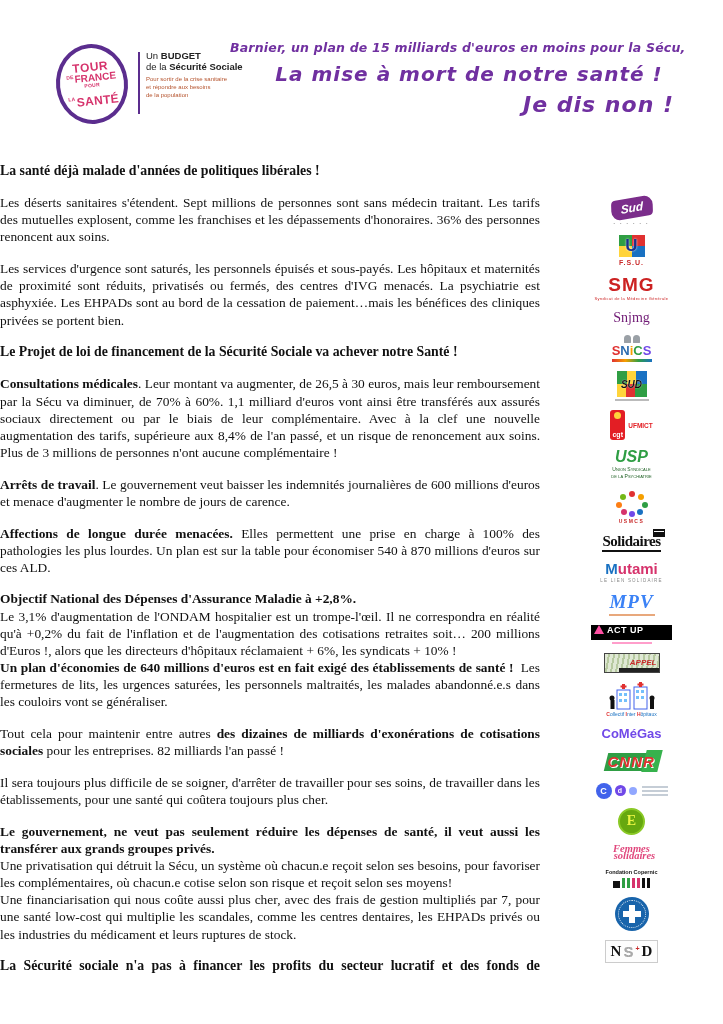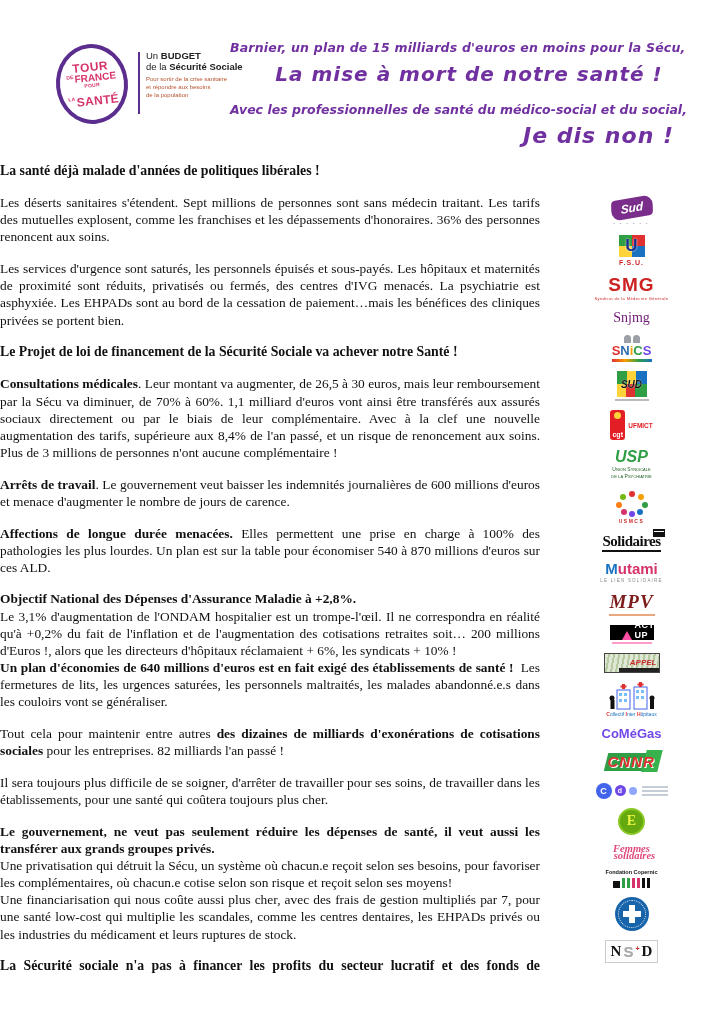--- a/index.html
+++ b/index.html
@@ -86,24 +86,24 @@
   .lg-usmcs svg { display:block; }
   .lg-usmcs .sub { color:#c92a2a; font-size:5px; font-weight:bold; letter-spacing:1.5px; margin-top:1px; }
   .lg-solidaires { position:relative; }
   .lg-solidaires .t { font-weight:900; font-size:15px; color:#111; letter-spacing:-.5px;
     border-bottom:2px solid #111; line-height:1.1; font-family:"Liberation Serif",serif;}
   .lg-solidaires .box { position:absolute; top:-4px; right:-4px; width:12px; height:8px; background:#111; }
   .lg-solidaires .box::after { content:""; display:block; margin:2px 1px; height:1px; background:#fff; }
   .lg-mutami .t { font-weight:bold; font-size:15px; line-height:1; }
   .lg-mutami .t .m { color:#1971c2; } .lg-mutami .t .rest { color:#d6336c; }
   .lg-mutami .sub { font-size:4.5px; color:#888; letter-spacing:1.2px; margin-top:2px; }
-  .lg-mpv .t { color:#7f1d1d; font-style:italic; font-weight:bold; font-size:19px; line-height:1;
+  .lg-mpv .t { color:#3b82f6; font-style:italic; font-weight:bold; font-size:19px; line-height:1;
     font-family:"Liberation Serif",serif; letter-spacing:1px;}
   .lg-mpv .sub { width:46px; height:2px; background:#e8a87c; margin-top:3px; }
-  .lg-actup .box { width:44px; height:15px; background:#000; display:flex; align-items:flex-end; gap:3px; padding-left:12px; }
+  .lg-actup .box { width:81px; height:15px; background:#000; display:flex; align-items:flex-start; gap:3px; padding-left:3px; }
   .lg-actup .tri { width:0; height:0; border-left:5px solid transparent; border-right:5px solid transparent;
     border-bottom:9px solid #ff4fa3; }
   .lg-actup .t { color:#fff; font-weight:900; font-size:9px; letter-spacing:.5px; }
   .lg-actup .sub { width:40px; height:2px; background:#ff9ecb; margin-top:2px; }
   .lg-appel .box { position:relative; width:56px; height:20px; border:1px solid #444;
     background:repeating-linear-gradient(100deg,#dfe8d4 0 3px,#b7c9a0 3px 5px); }
   .lg-appel .t { position:absolute; right:2px; top:4px; color:#c92a2a; font-weight:900; font-style:italic; font-size:8px; }
   .lg-appel .bar { position:absolute; left:14px; bottom:0; width:40px; height:4px; background:#222; }
   .lg-cih svg { display:block; }
   .lg-cih .sub { font-size:5px; color:#1971c2; margin-top:1px; }
@@ -165,21 +165,20 @@
         <div class="note">
           <div>Pour sortir de la crise sanitaire</div>
           <div>et répondre aux besoins</div>
           <div>de la population</div>
         </div>
       </div>
     </div>
     <div class="tagline">
       <div class="t1">Barnier, un plan de 15 milliards d'euros en moins pour la Sécu,</div>
       <div class="t2">La mise à mort de notre santé !</div>
-      <div class="t3">Avec les professionnelles de santé du médico-social et du social,</div>
       <div class="t4">Je dis non !</div>
     </div>
   </div>
 
   <div class="main">
     <div class="doc">
         <div class="block heading"><span class="b">La santé déjà malade d'années de politiques libérales !</span></div>
         <div class="block p"><span>Les déserts sanitaires s'étendent. Sept millions de personnes sont sans médecin traitant. Les tarifs des mutuelles explosent, comme les franchises et les dépassements d'honoraires. 36% des personnes renoncent aux soins.</span></div>
         <div class="block p"><span>Les services d'urgence sont saturés, les personnels épuisés et sous-payés. Les hôpitaux et maternités de proximité sont réduits, privatisés ou fermés, des centres d'IVG menacés. La psychiatrie est asphyxiée. Les EHPADs sont au bord de la cessation de paiement…mais les bénéfices des cliniques privées se portent bien.</span></div>
         <div class="block heading"><span class="b">Le Projet de loi de financement de la Sécurité Sociale va achever notre Santé !</span></div>

